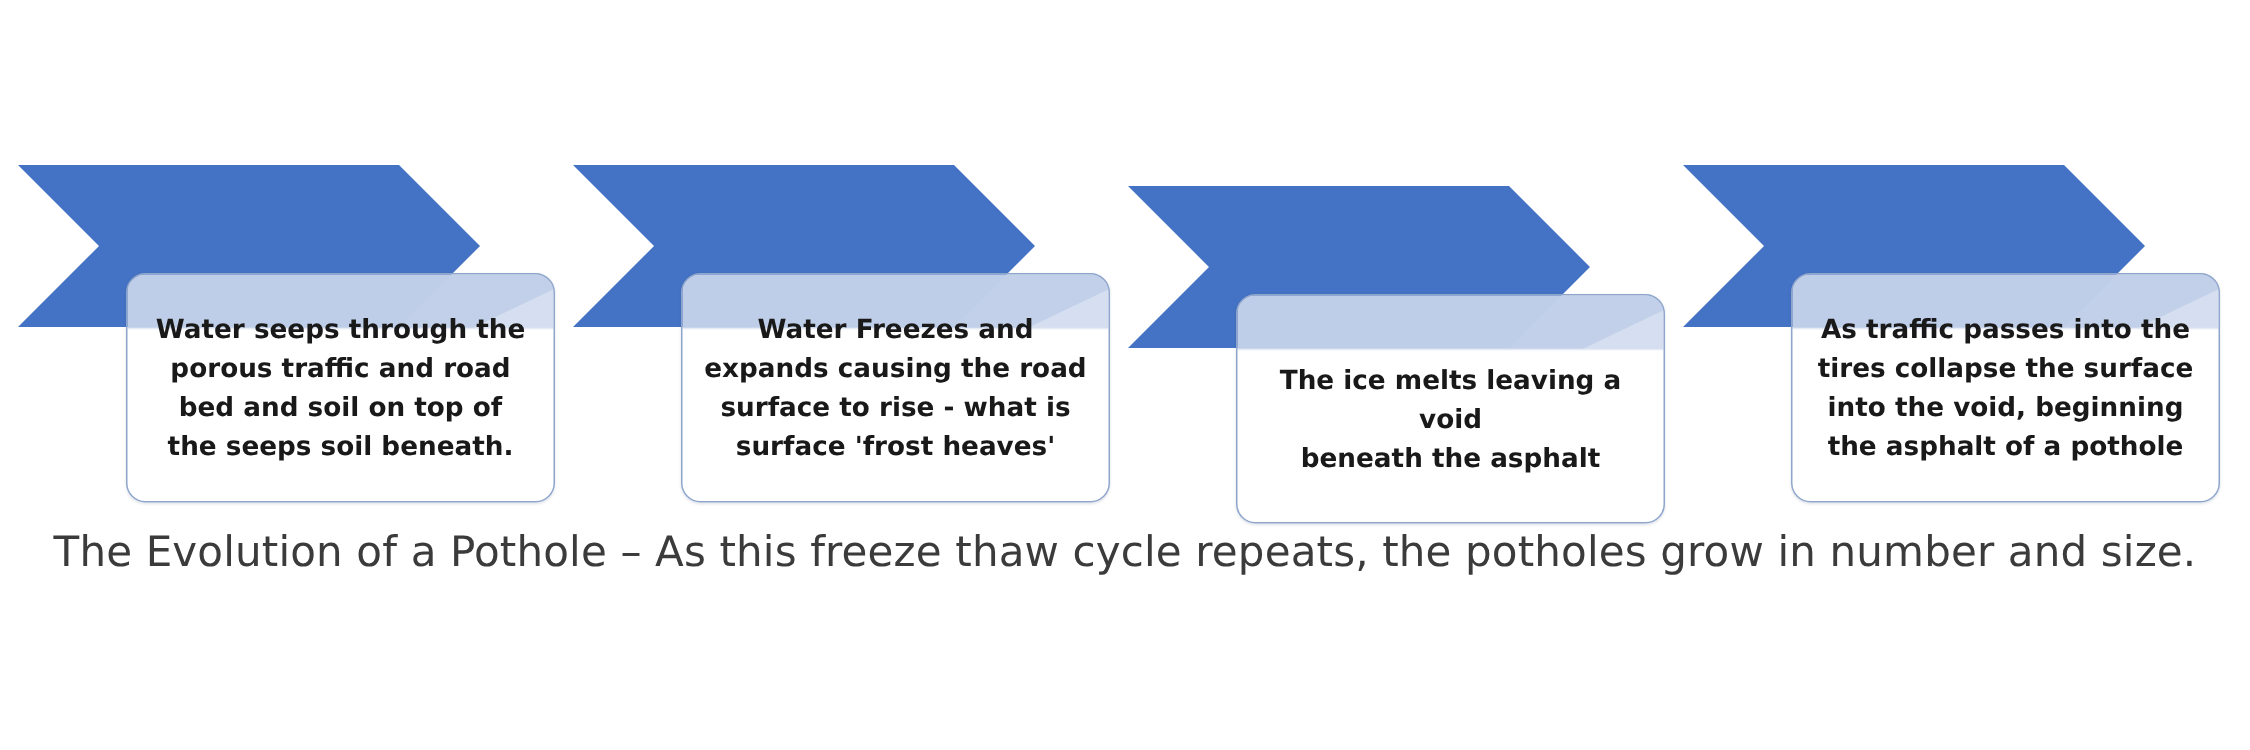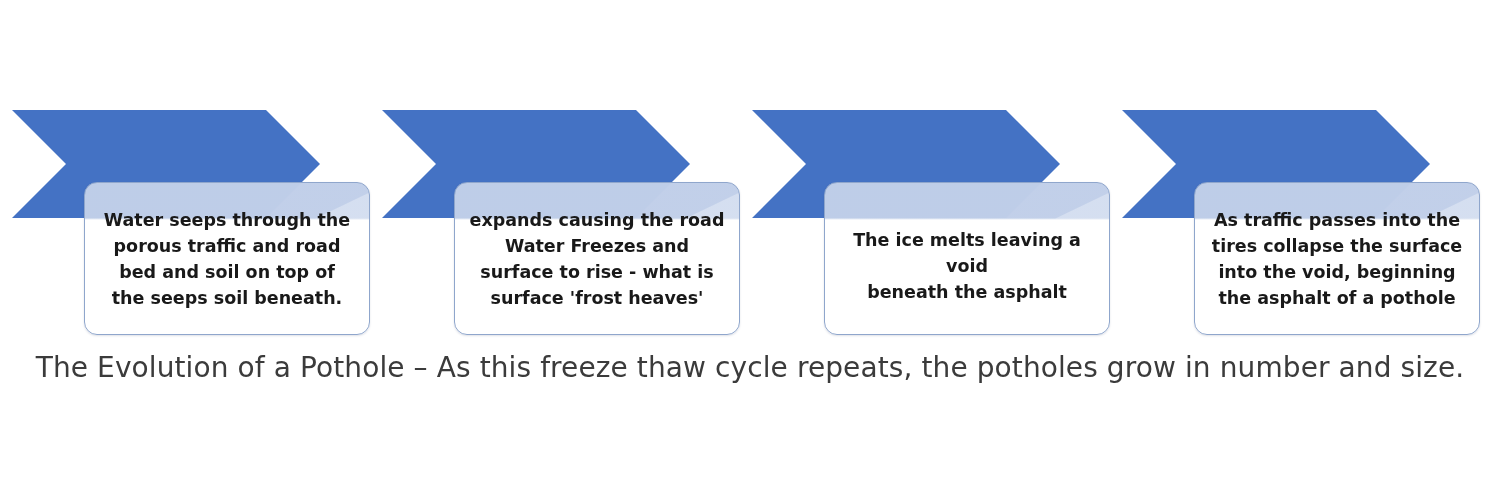--- a/index.html
+++ b/index.html
@@ -27,21 +27,21 @@
     height: 345px;
   }
   .stage {
     position: absolute;
     top: 0;
     width: 400px;
     height: 345px;
   }
   .stage-0 { left: 0px; }
   .stage-1 { left: 370px; }
-  .stage-2 { left: 740px; }
+  .stage-2 { left: 740px; margin-top: 14px; }
   .stage-3 { left: 1110px; }
 
   
   .chevron {
     position: absolute;
     left: 12px;
     top: 110px;
     width: 308px;
     height: 108px;
   }
@@ -159,22 +159,22 @@
       </div>
       <div class="card lines-4">
         <div class="card-tint">
           <svg viewBox="0 0 286 153" preserveAspectRatio="none" aria-hidden="true">
             <polygon points="0,0 286,0 286,10 232,36 0,36" fill="#4472C4" opacity="0.13"></polygon>
             <rect x="0" y="0" width="286" height="36" fill="#4472C4" opacity="0.10"></rect>
           </svg>
         </div>
         <div class="card-body">
           <div class="card-text">
+            <div>Water Freezes and</div>
             <div>expands causing the road</div>
-            <div>Water Freezes and</div>
             <div>surface to rise - what is</div>
             <div>surface 'frost heaves'</div>
           </div>
         </div>
       </div>
     </div>
 
     <div class="stage stage-2">
       <div class="chevron">
         <svg viewBox="0 0 308 108" preserveAspectRatio="none" aria-hidden="true">

